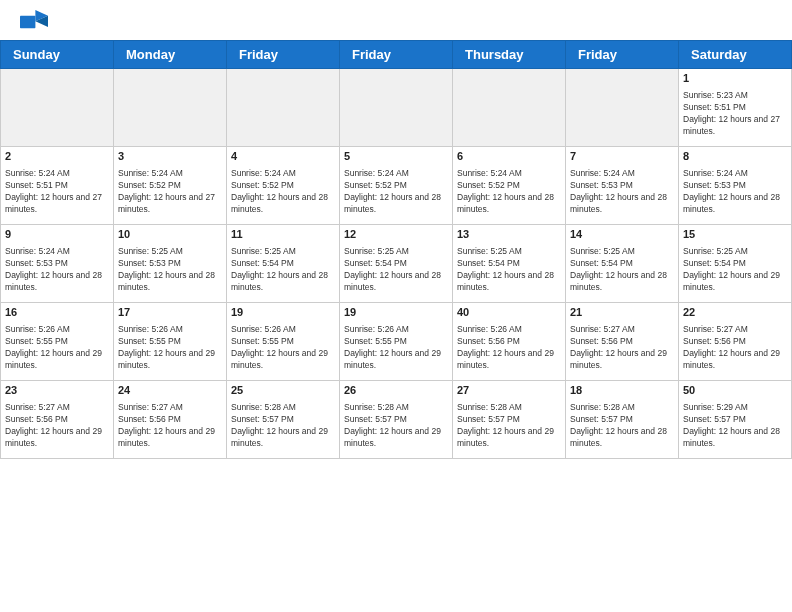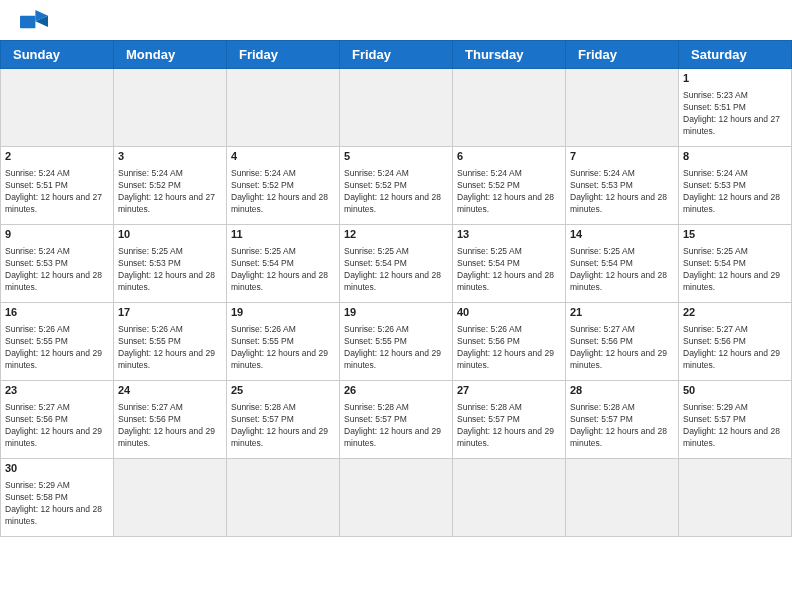--- a/index.html
+++ b/index.html
@@ -243,35 +243,23 @@
           </td>
           <td>
             <span class="day-number">26</span>
             <div class="day-info"><span>Sunrise: 5:28 AM</span><br><span>Sunset: 5:57 PM</span><br><span>Daylight: 12 hours and 29 minutes.</span></div>
           </td>
           <td>
             <span class="day-number">27</span>
             <div class="day-info"><span>Sunrise: 5:28 AM</span><br><span>Sunset: 5:57 PM</span><br><span>Daylight: 12 hours and 29 minutes.</span></div>
           </td>
           <td>
-            <span class="day-number">28</span>
+            <span class="day-number">18</span>
             <div class="day-info"><span>Sunrise: 5:28 AM</span><br><span>Sunset: 5:57 PM</span><br><span>Daylight: 12 hours and 28 minutes.</span></div>
           </td>
           <td>
             <span class="day-number">50</span>
             <div class="day-info"><span>Sunrise: 5:29 AM</span><br><span>Sunset: 5:57 PM</span><br><span>Daylight: 12 hours and 28 minutes.</span></div>
           </td>
-        </tr>
-        <tr>
-          <td>
-            <span class="day-number">30</span>
-            <div class="day-info"><span>Sunrise: 5:29 AM</span><br><span>Sunset: 5:58 PM</span><br><span>Daylight: 12 hours and 28 minutes.</span></div>
-          </td>
-          <td class="empty"></td>
-          <td class="empty"></td>
-          <td class="empty"></td>
-          <td class="empty"></td>
-          <td class="empty"></td>
-          <td class="empty"></td>
         </tr>
       </tbody>
   </table>
 </div>
 
 </body></html>

